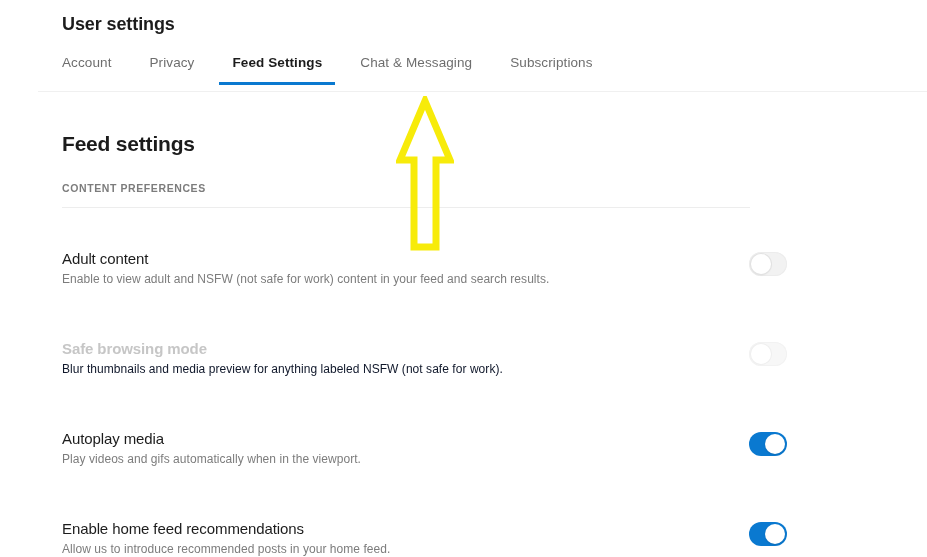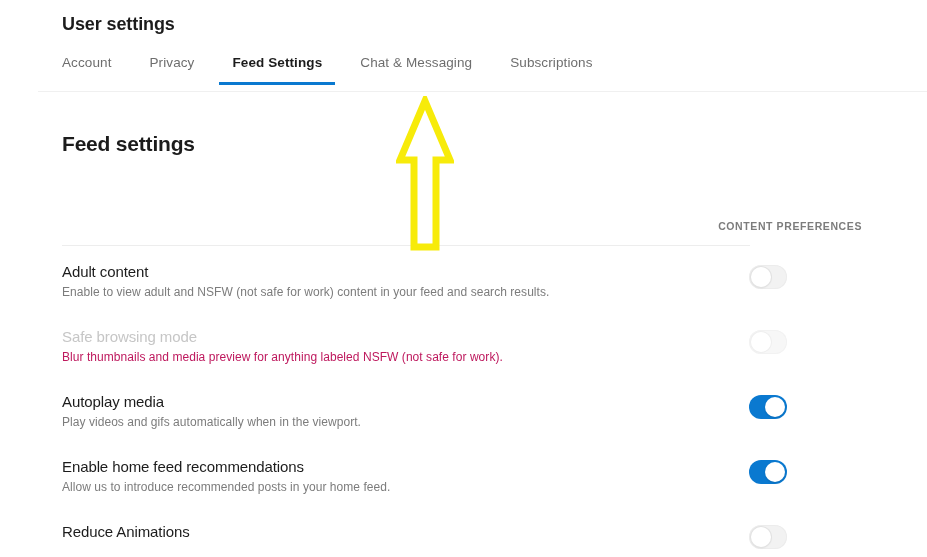--- a/index.html
+++ b/index.html
@@ -83,53 +83,52 @@
     font-weight: bold;
     color: #1c1c1c;
     margin-top: 40px;
     letter-spacing: -0.2px;
   }
   #section-label {
     font-size: 10.5px;
     font-weight: bold;
     color: #7c7c7c;
     letter-spacing: 0.6px;
-    margin-top: 64px;
-    text-align: right;
+    margin-top: 26px;
   }
   #section-rule {
     width: 688px;
     height: 1px;
     background: #ededed;
     margin-top: 13px;
   }
 
   
   .row {
     position: relative;
     width: 690px;
-    margin-top: 17px;
+    margin-top: 42px;
     min-height: 48px;
   }
   .row-text {
     width: 620px;
   }
   .row-title {
     font-size: 15px;
     color: #1c1c1c;
     letter-spacing: -0.1px;
   }
   .row-desc {
     font-size: 12px;
     color: #7c7c7c;
     margin-top: 5px;
     letter-spacing: 0.05px;
   }
-  .row.disabled .row-title { color: #c6c6c6; }
-  .row.disabled .row-desc  { color: #be185d; }
+  .row.disabled .row-title { color: #c6c6c6; font-weight: bold; }
+  .row.disabled .row-desc  { color: #0f172a; }
 
   
   .toggle {
     position: absolute;
     right: -35px;
     top: 2px;
     width: 38px;
     height: 24px;
     border-radius: 12px;
     background: #f2f2f2;

